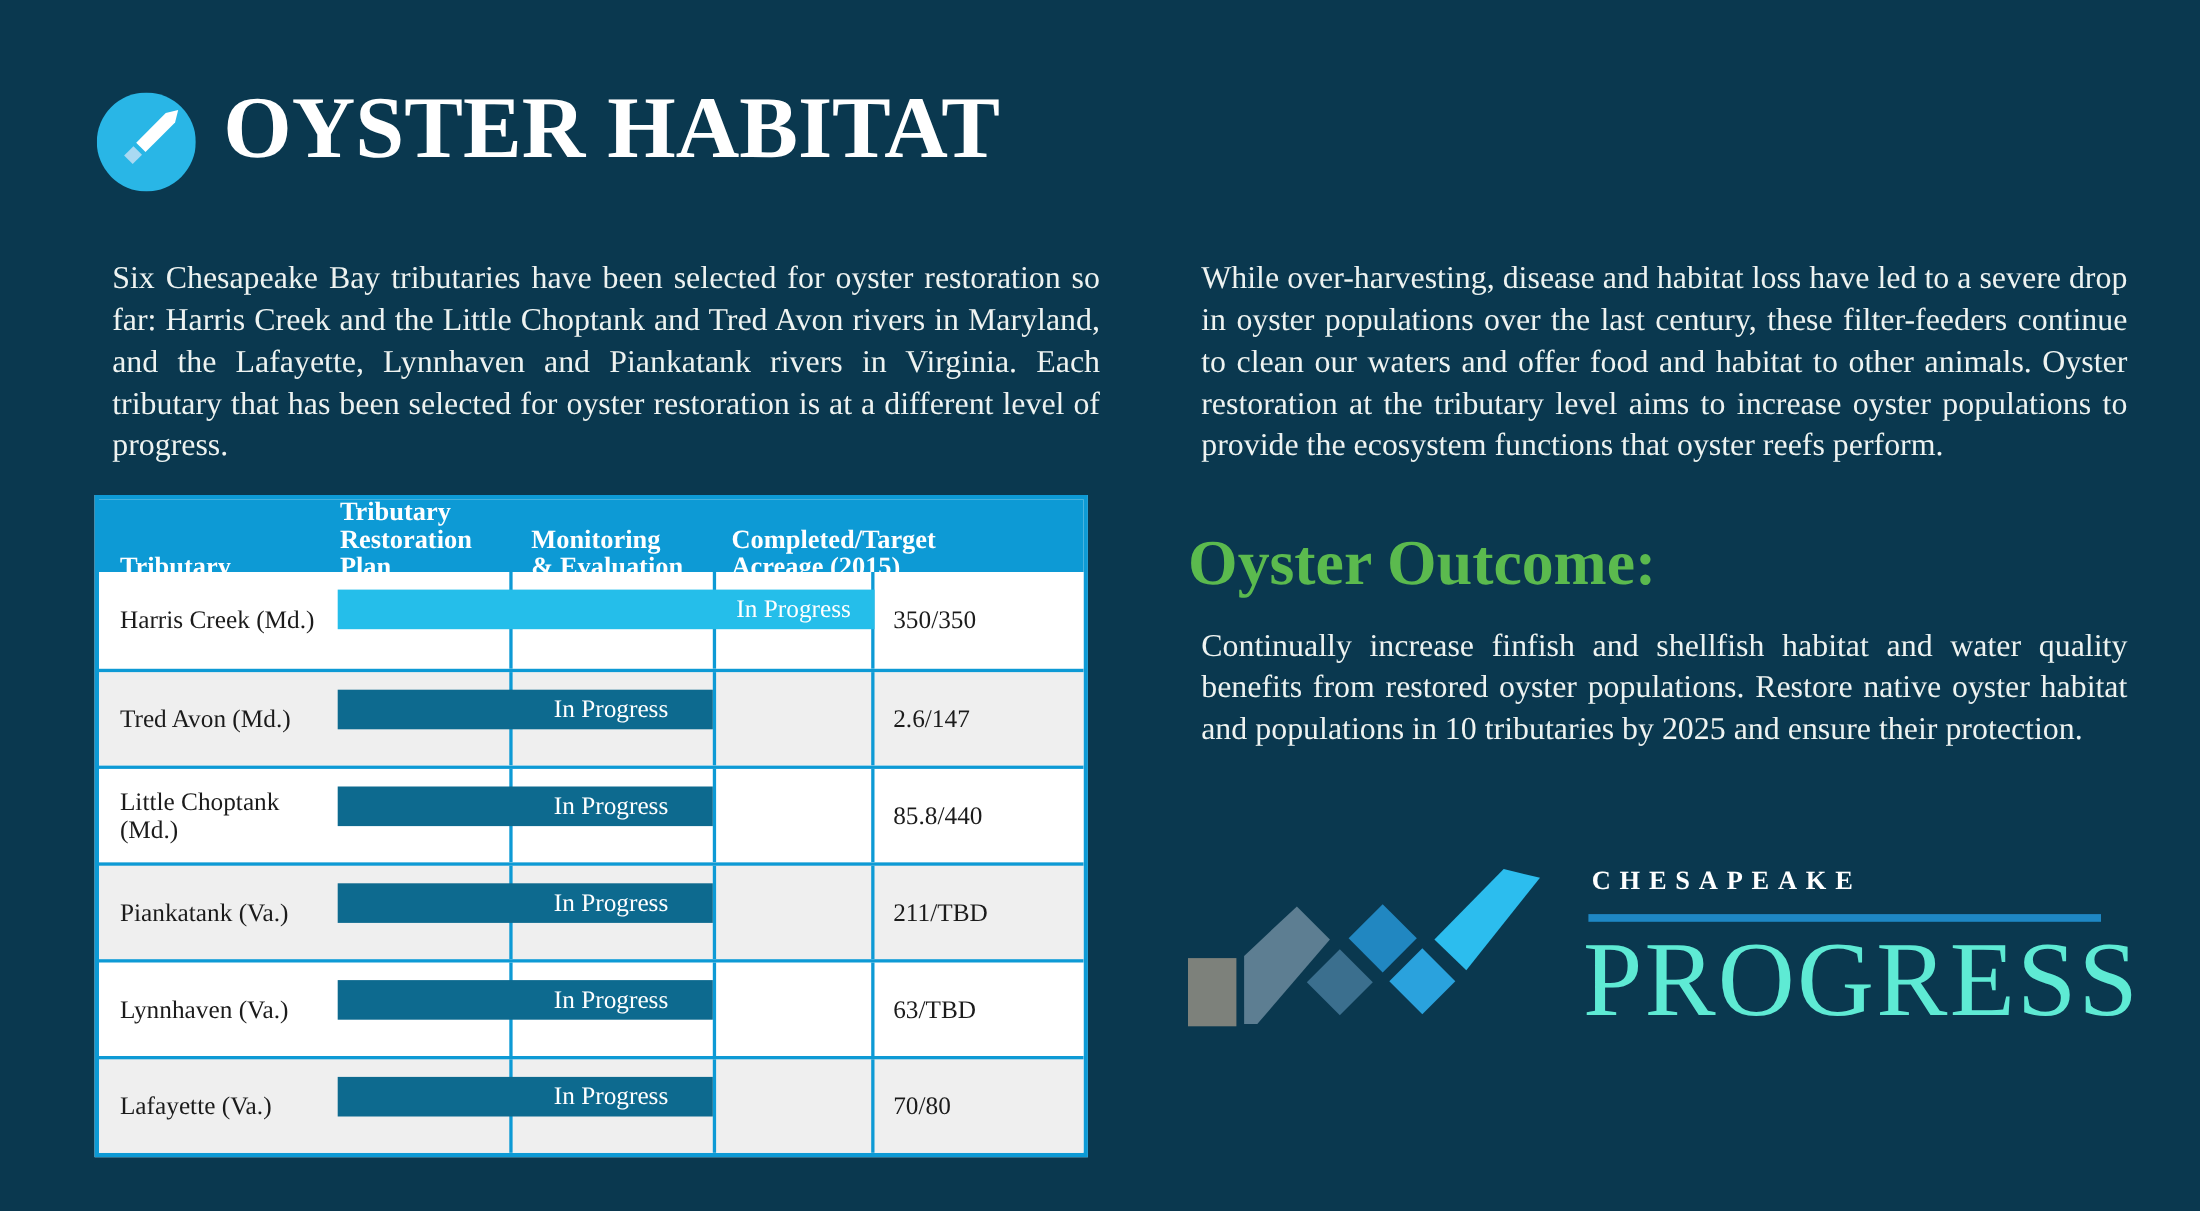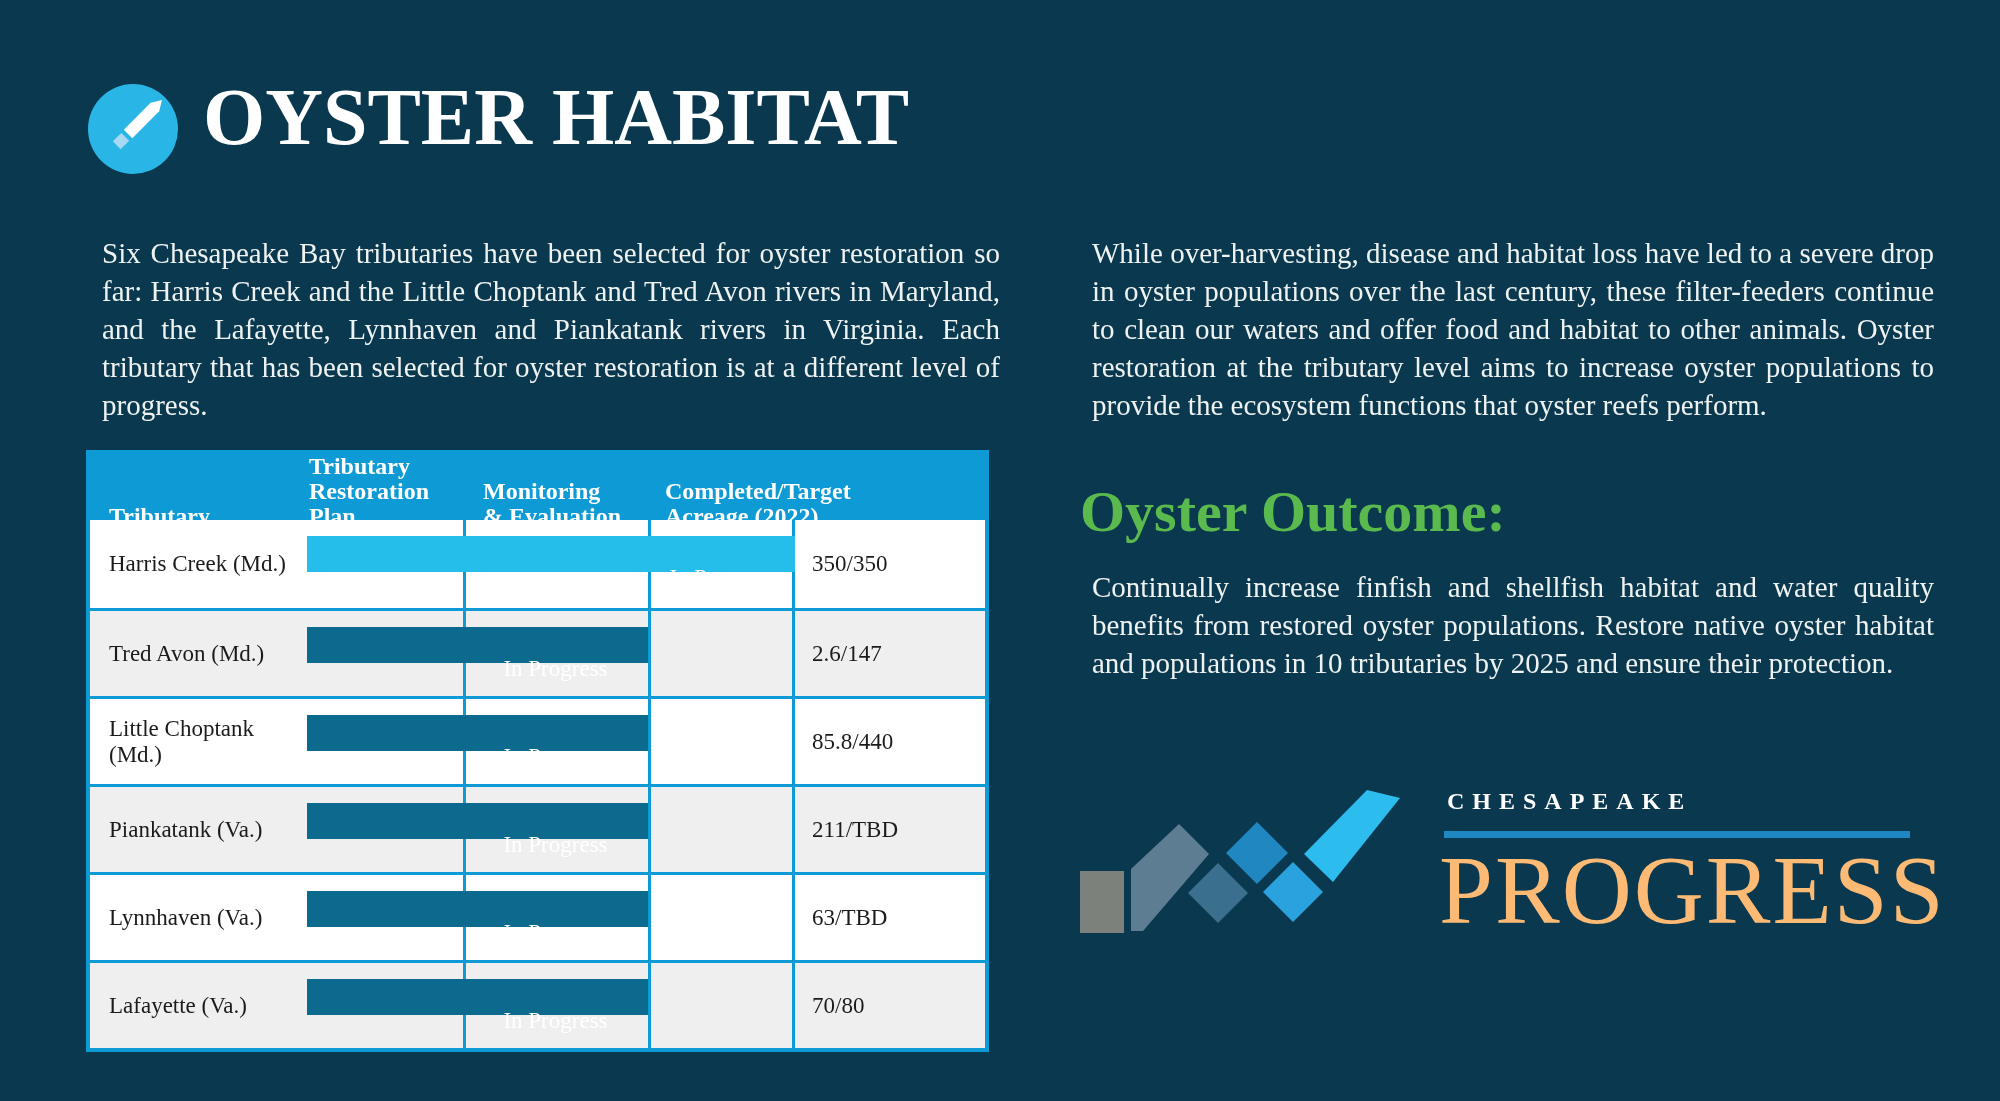--- a/index.html
+++ b/index.html
@@ -53,31 +53,31 @@
   .tcell.name{display:flex;align-items:center;padding-left:19px;
         font-size:23px;color:var(--ink);}
   .tcell.c3,.tcell.c4,.tcell.acre{border-left:3px solid var(--blue);}
   .tcell.acre{display:flex;align-items:center;padding-left:17px;
         font-size:23px;color:var(--ink);}
 
   .bar{position:absolute;left:217px;top:16px;height:36px;z-index:2;}
   .trow[data-phase="reef"] .bar{width:341px;background:var(--teal);}
   .trow[data-phase="monitoring"] .bar{width:488px;background:var(--cyan);}
   .bar-label{position:absolute;top:0;height:36px;line-height:36px;
-        text-align:center;color:#fff;font-size:23px;margin-top:24px;}
+        text-align:center;color:#fff;font-size:23px;}
   .trow[data-phase="reef"] .bar-label{left:156px;width:185px;}
   .trow[data-phase="monitoring"] .bar-label{left:341px;width:147px;}
 
   
   .logo-mark{position:absolute;left:1080px;top:785px;width:330px;height:175px;}
   .brand-top{position:absolute;left:1447px;top:783px;margin:0;color:#fff;
         font-size:24px;line-height:36px;font-weight:bold;letter-spacing:8px;}
   .brand-rule{position:absolute;left:1444px;top:831px;width:466px;height:7px;
         background:#1e87c4;}
-  .brand-bottom{position:absolute;left:1439px;top:840px;margin:0;color:#fdba74;
+  .brand-bottom{position:absolute;left:1439px;top:840px;margin:0;color:#5eead4;
         font-size:97px;line-height:102px;font-weight:normal;letter-spacing:2px;}
 </style>
 </head>
 <body>
 
 <div class="canvas">
 
   <svg class="title-icon" viewBox="0 0 90 90">
     <circle cx="45" cy="45" r="45" fill="#29b6e6"></circle>
     <g transform="rotate(45 45 45)">
@@ -90,21 +90,21 @@
   <p class="para para-left">Six Chesapeake Bay tributaries have been selected for oyster restoration so far: Harris Creek and the Little Choptank and Tred Avon rivers in Maryland, and the Lafayette, Lynnhaven and Piankatank rivers in Virginia. Each tributary that has been selected for oyster restoration is at a different level of progress.</p>
 
   <div class="gantt">
     <div class="ghead">
       <div class="hcell h0">Tributary</div>
       <div class="hcell h1">Tributary
 Restoration Plan</div>
       <div class="hcell h3">Monitoring
 &amp; Evaluation</div>
       <div class="hcell h4">Completed/Target
-Acreage (2022)</div>
+Acreage (2015)</div>
     </div>
     <div class="gbody">
 
       <div class="trow" data-phase="monitoring">
         <div class="tcell name">Harris Creek (Md.)</div>
         <div class="tcell c2"></div>
         <div class="tcell c3"></div>
         <div class="tcell c4"></div>
         <div class="tcell acre">350/350</div>
         <div class="bar">

